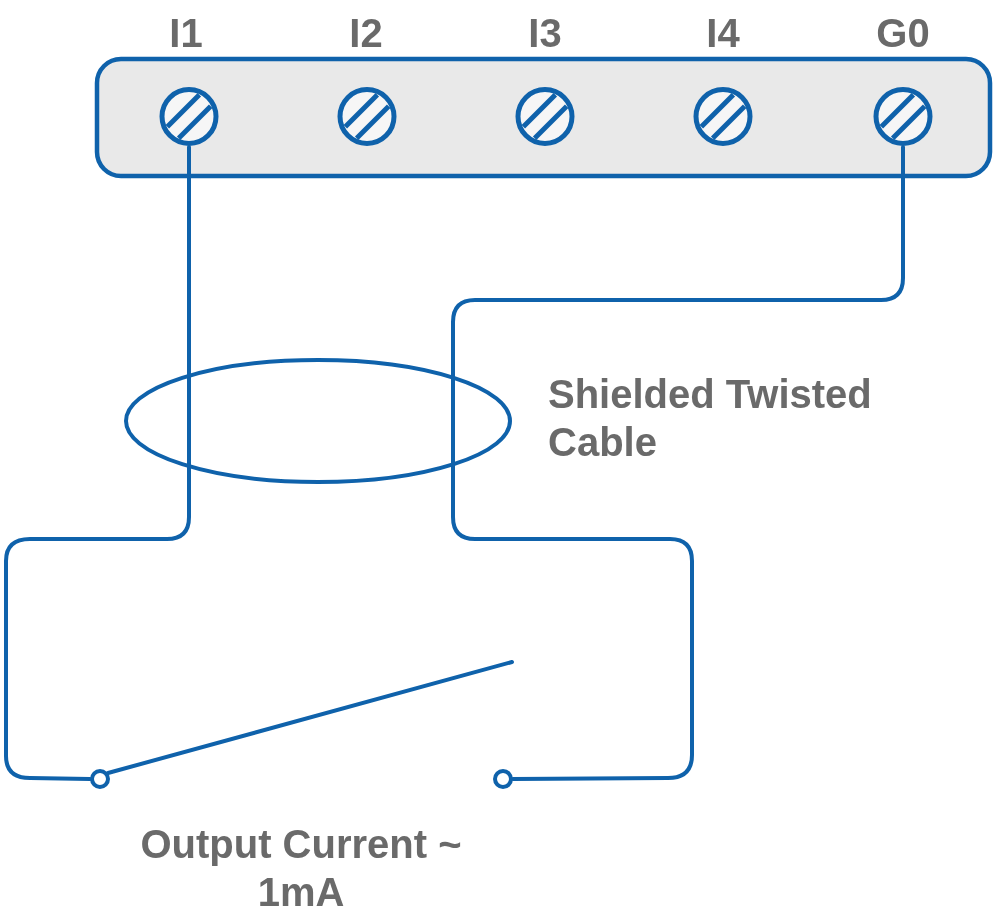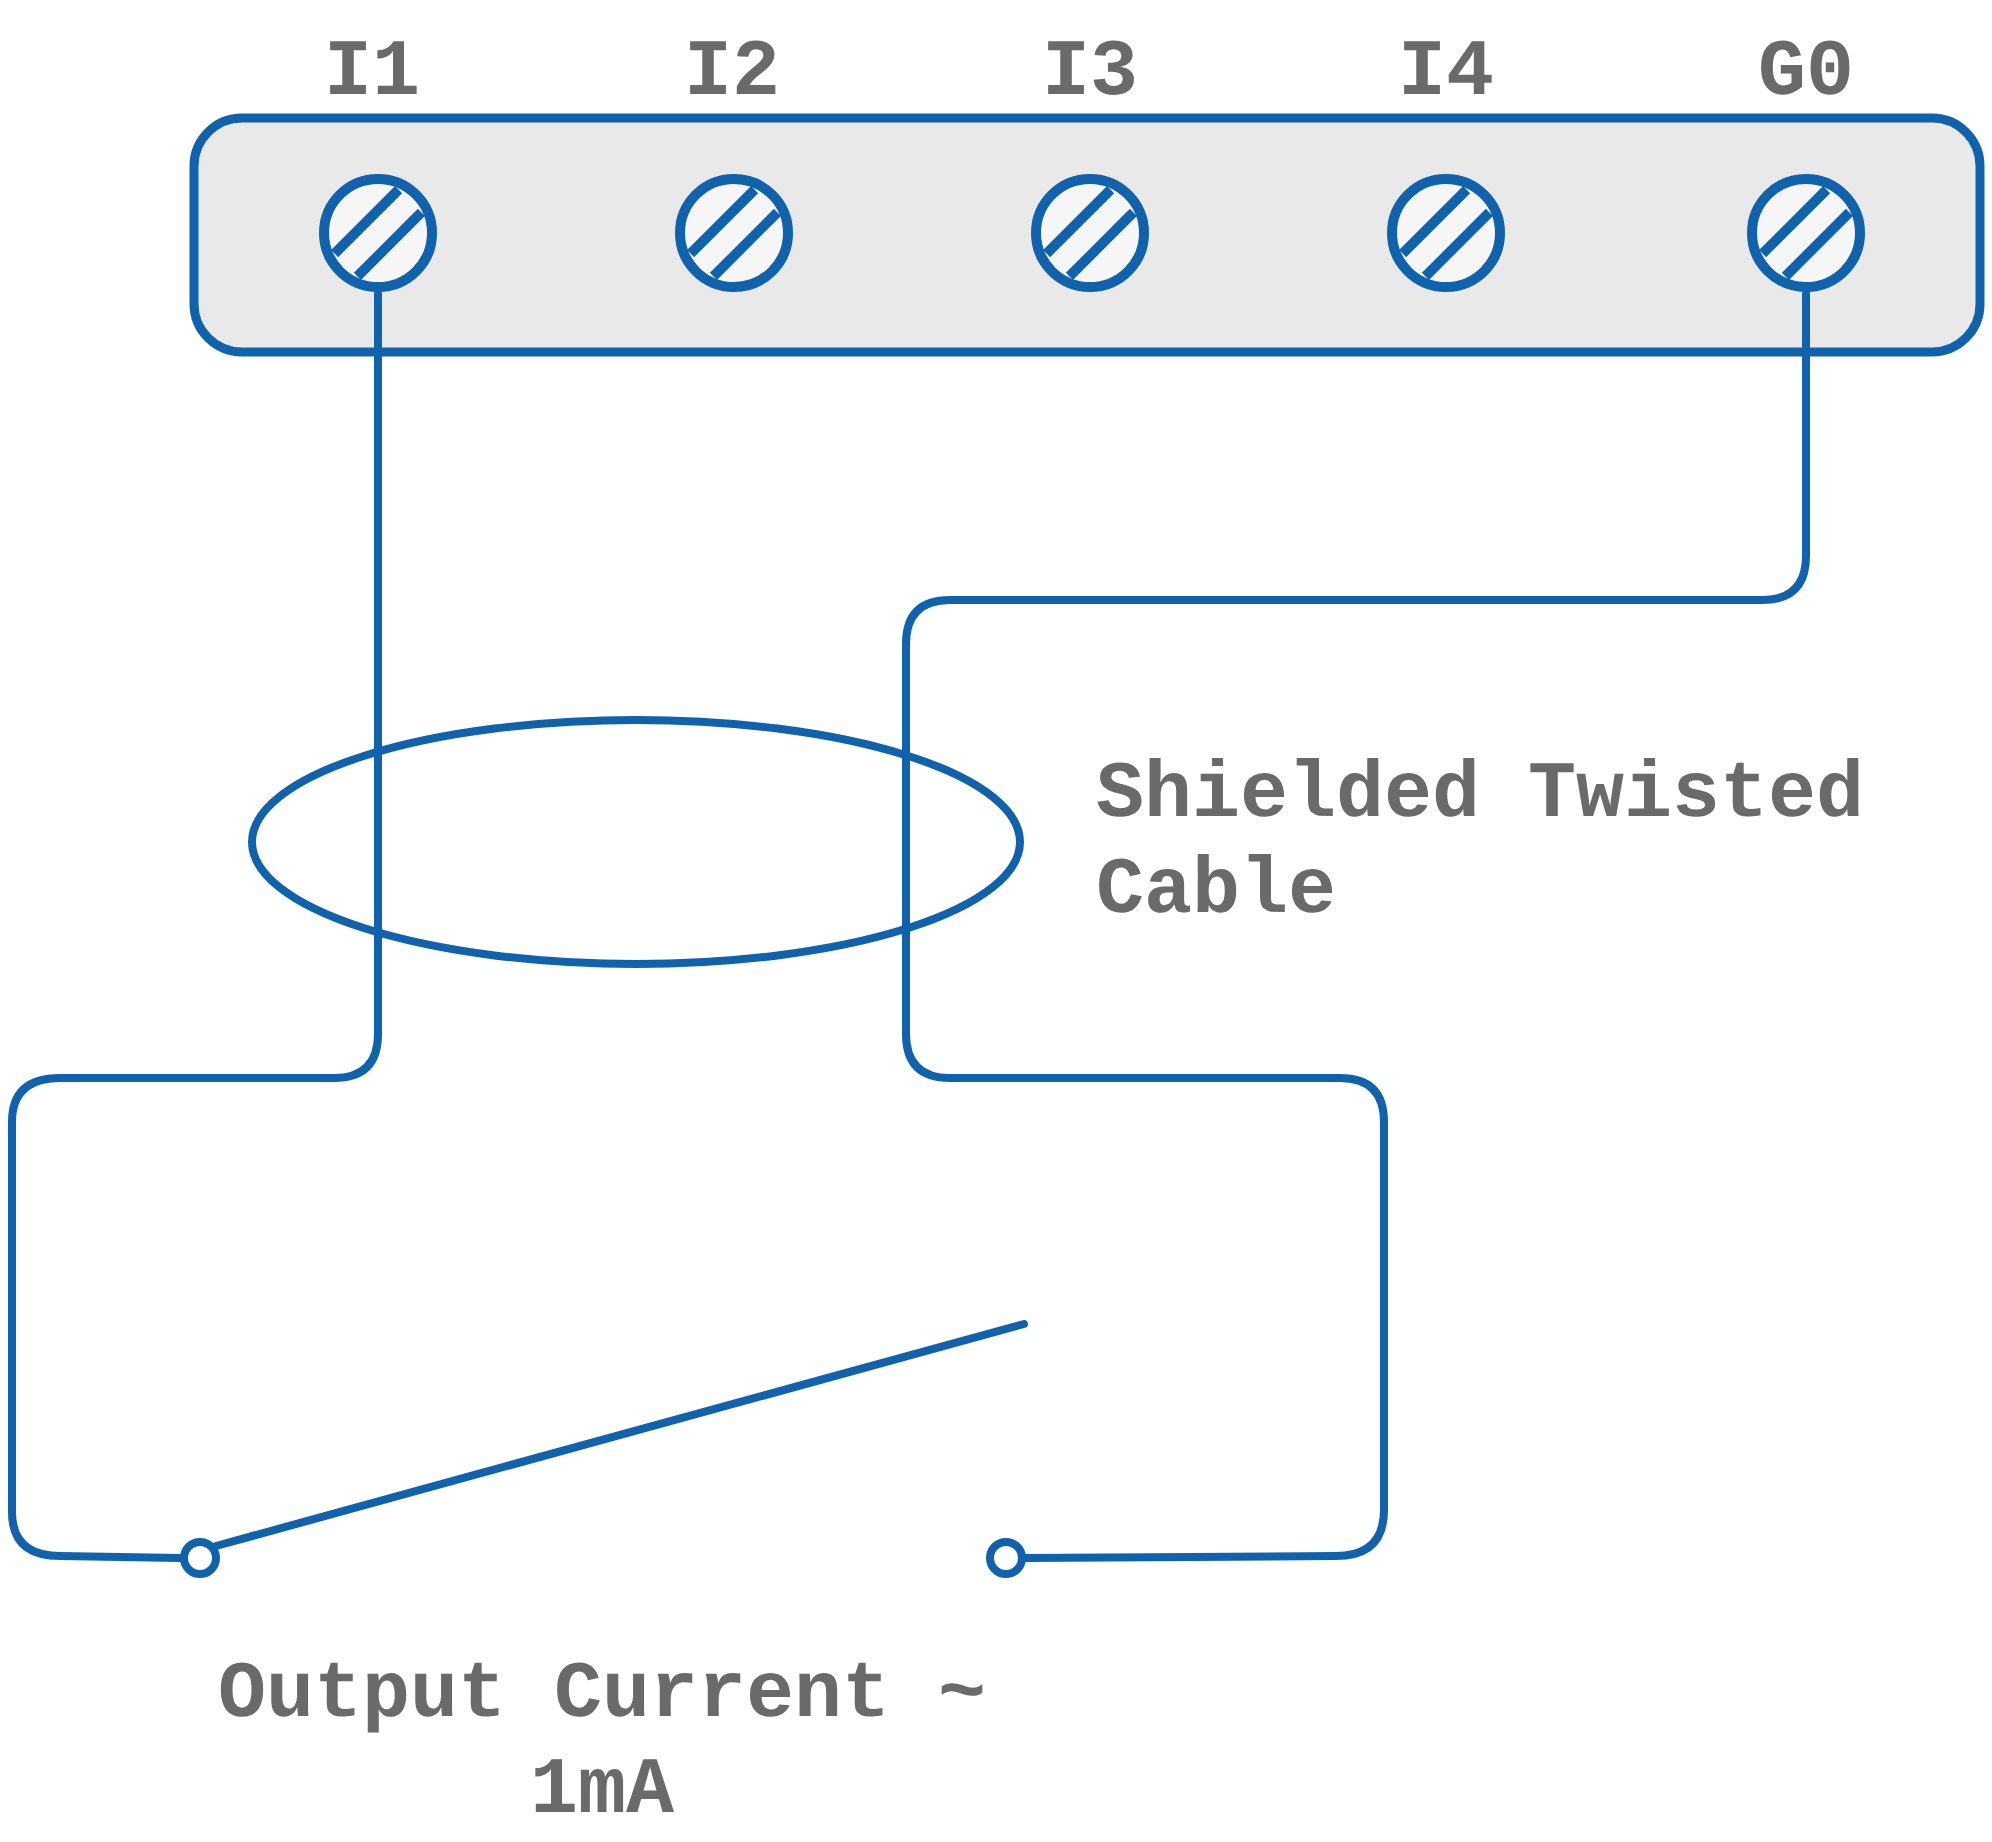--- a/index.html
+++ b/index.html
@@ -8,21 +8,21 @@
     --block-fill:#e9e9e9;
     --screw-fill:#f6f6f6;
     --bg:#ffffff;
   }
   html,body{margin:0;padding:0;background:var(--bg);}
   .stage{
     position:relative;
     width:996px;height:921px;
     background:var(--bg);
     overflow:hidden;
-    font-family:Liberation Mono, monospace;
+    font-family:Liberation Sans, sans-serif;
   }
   svg{display:block;}
   .wire{stroke:var(--wire);stroke-width:4;fill:none;stroke-linecap:round;stroke-linejoin:round;}
   .block{fill:var(--block-fill);stroke:var(--wire);stroke-width:4.5;}
   .screw-circle{fill:var(--screw-fill);stroke:var(--wire);stroke-width:5;}
   .screw-slot{stroke:var(--wire);stroke-width:5;stroke-linecap:butt;fill:none;}
   .contact{fill:var(--bg);stroke:var(--wire);stroke-width:4;}
   .lbl{fill:var(--label-gray);font-weight:700;font-size:40px;}
   .lbl-center{text-anchor:middle;}
 </style>

